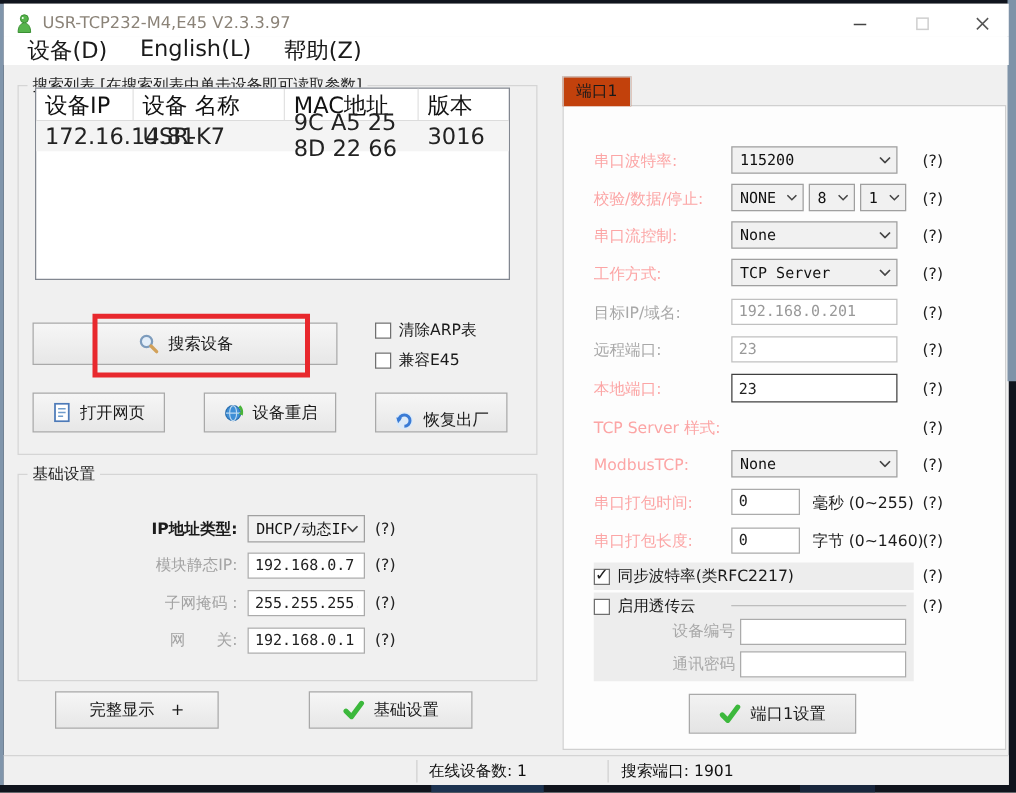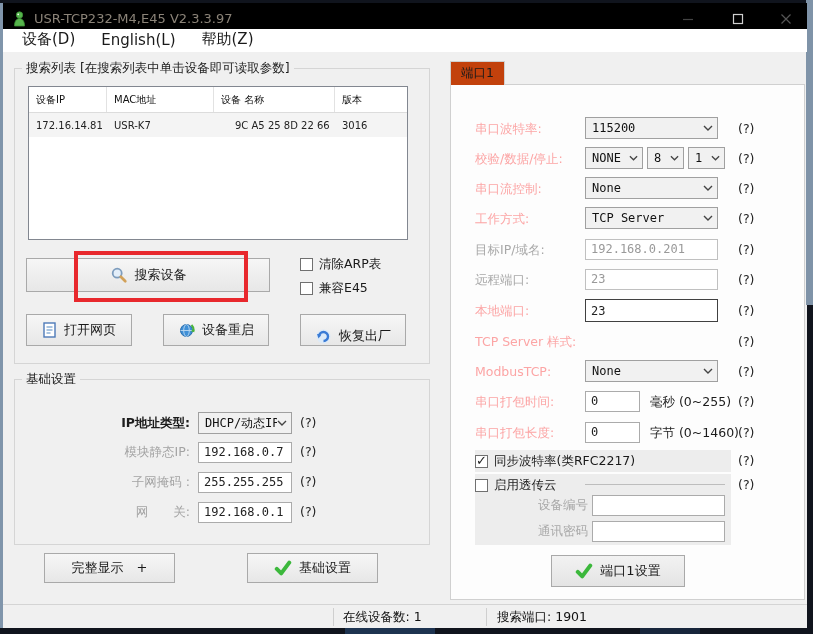--- a/index.html
+++ b/index.html
@@ -7,35 +7,35 @@
   body { font-family:"DejaVu Sans",sans-serif; background:#10141d; position:relative; overflow:hidden; }
 
   .backdrop { position:absolute; left:0; top:0; width:813px; height:634px; background:#10141d; }
   .backdrop-right-top { position:absolute; left:806px; top:0; width:7px; height:305px; background:#7f93a8; }
   .taskbar-glow1 { position:absolute; left:345px; top:628px; width:90px; height:6px; background:#1d3350; }
   .taskbar-glow2 { position:absolute; left:640px; top:628px; width:60px; height:6px; background:#18263c; }
 
   .win { position:absolute; left:3px; top:3px; width:804px; height:625px; background:#f0f0f0; }
   .win-left-border { position:absolute; left:0; top:3px; width:3px; height:625px; background:#8095ab; }
 
-  .titlebar { position:absolute; left:3px; top:3px; width:804px; height:26px; background:#000000; }
+  .titlebar { position:absolute; left:3px; top:3px; width:804px; height:26px; background:#ffffff; }
   .app-icon { position:absolute; left:8px; top:7px; width:17px; height:17px; }
   .title-text { position:absolute; left:31px; top:8px; font-size:13px; color:#8b8378; white-space:nowrap; }
   .winbtn { position:absolute; top:3px; width:34px; height:25px; display:flex; align-items:center; justify-content:center; }
   .btn-min { left:668px; } .btn-max { left:718px; } .btn-close { left:766px; }
 
   .menubar { position:absolute; left:3px; top:29px; width:804px; height:23px; background:#ffffff; display:flex; align-items:center; padding-left:9px; }
-  .menu-item { font-size:15px; color:#1a1a1a; padding:2px 10px 4px 10px; margin-right:6px; }
+  .menu-item { font-size:18px; color:#1a1a1a; padding:2px 10px 4px 10px; margin-right:6px; }
 
   .groupbox { position:absolute; border:1px solid #d5d5d5; }
   .gb-search { left:14px; top:68px; width:416px; height:296px; }
   .gb-basic  { left:14px; top:379px; width:416px; height:166px; }
   .gb-legend { position:absolute; top:-9px; left:7px; background:#f0f0f0; padding:0 4px; font-size:12.5px; color:#1c1c1c; white-space:nowrap; }
 
-  .dev-table { position:absolute; left:28px; top:86px; width:380px; height:154px; background:#ffffff; border:1px solid #828790; font-size:10px; }
+  .dev-table { position:absolute; left:28px; top:70px; width:380px; height:154px; background:#ffffff; border:1px solid #828790; font-size:18px; }
   .tbl-header { display:flex; height:26px; border-bottom:1px solid #dcdcdc; }
   .tbl-hcell { display:flex; align-items:center; padding-left:7px; border-right:1px solid #e2e2e2; color:#111; }
   .tbl-row { display:flex; height:24px; background:#f4f4f4; }
   .tbl-cell { display:flex; align-items:center; padding-left:7px; color:#222; }
   .c0 { width:78px; } .c1 { width:121px; } .c2 { width:107px; } .c3 { flex:1; border-right:none; }
 
   .btn { position:absolute; background:linear-gradient(#f6f6f6,#e7e7e7); border:1px solid #a9a9a9; display:flex; align-items:center; justify-content:center; font-size:13px; color:#1a1a1a; gap:7px; }
   .btn-search { left:26px; top:258px; width:244px; height:34px; }
   .btn-openweb { left:26px; top:314px; width:106px; height:32px; }
   .btn-restart { left:163px; top:314px; width:106px; height:32px; }
@@ -137,22 +137,22 @@
   <span class="menu-item">帮助(Z)</span>
 </div>
 
 <div class="groupbox gb-search">
   <span class="gb-legend">搜索列表 [在搜索列表中单击设备即可读取参数]</span>
 </div>
 
 <div class="dev-table">
   <div class="tbl-header">
     <div class="tbl-hcell c0">设备IP</div>
+    <div class="tbl-hcell c1">设备 名称</div>
     <div class="tbl-hcell c2">MAC地址</div>
-    <div class="tbl-hcell c1">设备 名称</div>
     <div class="tbl-hcell c3">版本</div>
   </div>
   <div class="tbl-row">
     <div class="tbl-cell c0">172.16.14.81</div>
     <div class="tbl-cell c1">USR-K7</div>
     <div class="tbl-cell c2">9C A5 25 8D 22 66</div>
     <div class="tbl-cell c3">3016</div>
   </div>
 </div>
 

